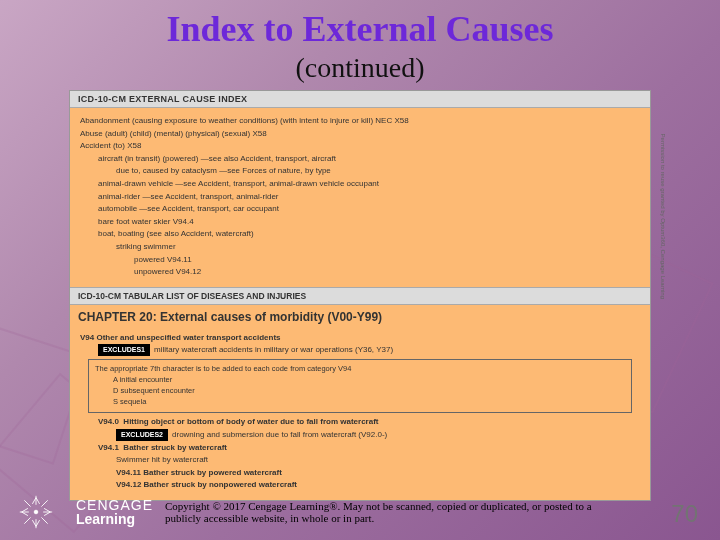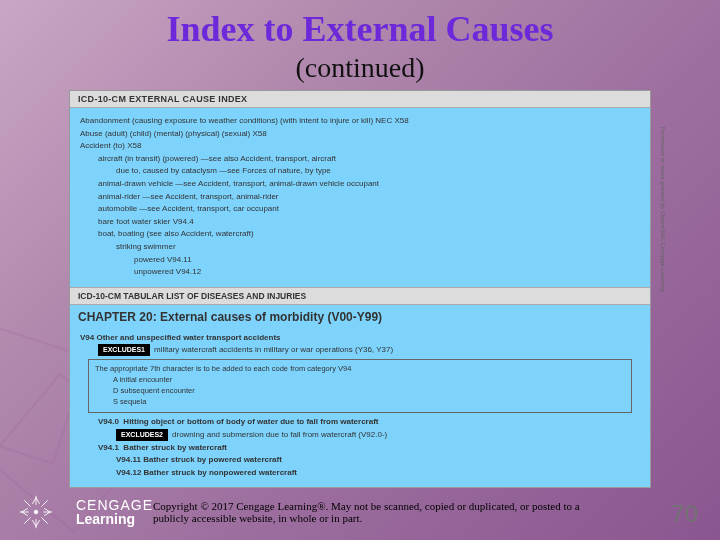--- a/index.html
+++ b/index.html
@@ -1,36 +1,36 @@
 <!DOCTYPE html>
 <html><head>
 <meta charset="utf-8">
 <style>
   body{margin:0;padding:0;width:720px;height:540px;font-family:Arial,sans-serif;overflow:hidden;background:linear-gradient(135deg,#c9a6c4 0%,#b088ad 30%,#9d6f9f 60%,#8a5690 100%);position:relative}
   .shapes{position:absolute;inset:0;pointer-events:none}
   .sq{position:absolute;border:2px solid rgba(160,100,150,.25);width:110px;height:110px}
   .titleBlock{text-align:center;padding:8px 0 2px}
   .title{font-family:'Times New Roman',serif;font-size:36px;color:#6d28d9;margin:0}
   .subtitle{font-family:'Times New Roman',serif;font-size:28px;color:#111;margin:2px 0 0}
-  .panel{background:#7dd3fc;width:580px;margin:4px auto 0;border:1px solid #999;font-size:8px;color:#333;position:relative}
+  .panel{background:#fdba74;width:580px;margin:4px auto 0;border:1px solid #999;font-size:8px;color:#333;position:relative}
   .hdr{background:#dcdcdc;padding:3px 8px;font-weight:bold;font-size:9px;letter-spacing:.3px;border-bottom:1px solid #aaa}
   .body{padding:6px 10px 8px;line-height:1.45}
   .row{margin:1px 0}
   .i1{padding-left:18px}.i2{padding-left:36px}.i3{padding-left:54px}
   .subhdr{background:#dcdcdc;padding:3px 8px;font-weight:bold;font-size:8.5px;border-top:1px solid #aaa;border-bottom:1px solid #aaa}
   .chap{font-weight:bold;font-size:12px;padding:5px 8px}
   .tag{display:inline-block;background:#000;color:#fff;font-size:7px;padding:1px 5px;margin-right:4px;font-weight:bold}
   .box{border:1px solid #666;margin:3px 8px;padding:4px 6px;font-size:7.5px}
   .footer{position:absolute;bottom:10px;left:0;right:0;display:flex;align-items:center;padding:0 18px}
   .logo{display:flex;align-items:center;gap:22px;color:#fff}
   .burst{width:36px;height:36px}
   .brand{font-size:12px;line-height:1}
   .brandTop{font-size:14px;letter-spacing:1px}
   .brandBot{font-size:14px;font-weight:bold}
-  .copy{font-family:'Times New Roman',serif;font-size:11px;color:#000;max-width:460px}
+  .copy{font-family:'Times New Roman',serif;font-size:11px;color:#000;margin-left:12px;max-width:460px}
   .pg{position:absolute;right:22px;bottom:12px;color:#737373;font-size:24px}
   .sidecap{position:absolute;right:-10px;top:50%;transform:rotate(90deg) translateY(-50%);transform-origin:right center;font-size:6px;color:#666;white-space:nowrap}
 </style>
 </head>
 <body>
 
 <div class="shapes">
   <div class="sq" style="left:-40px;bottom:90px;transform:rotate(18deg)"></div>
   <div class="sq" style="left:10px;bottom:30px;transform:rotate(40deg)"></div>
   <div class="sq" style="right:30px;bottom:150px;transform:rotate(25deg);width:140px;height:140px"></div>
@@ -66,20 +66,21 @@
     <div class="row i1"><span class="tag">EXCLUDES1</span><span>military watercraft accidents in military or war operations (Y36, Y37)</span></div>
     <div class="box">
       <div>The appropriate 7th character is to be added to each code from category V94</div>
       <div class="i1">A   initial encounter</div>
       <div class="i1">D   subsequent encounter</div>
       <div class="i1">S   sequela</div>
     </div>
     <div class="row i1"><b>V94.0</b>&nbsp;&nbsp;<b>Hitting object or bottom of body of water due to fall from watercraft</b></div>
     <div class="row i2"><span class="tag">EXCLUDES2</span><span>drowning and submersion due to fall from watercraft (V92.0-)</span></div>
     <div class="row i1"><b>V94.1</b>&nbsp;&nbsp;<b>Bather struck by watercraft</b></div>
+    <div class="row i2">Swimmer hit by watercraft</div>
     <div class="row i2"><b>V94.11</b> <b>Bather struck by powered watercraft</b></div>
     <div class="row i2"><b>V94.12</b> <b>Bather struck by nonpowered watercraft</b></div>
   </div>
 </div>
 
 <div class="footer">
   <div class="logo">
     <svg class="burst" viewBox="0 0 40 40">
       <g stroke="#fff" stroke-width="1" fill="none">
         <circle cx="20" cy="20" r="2" fill="#fff"></circle>

